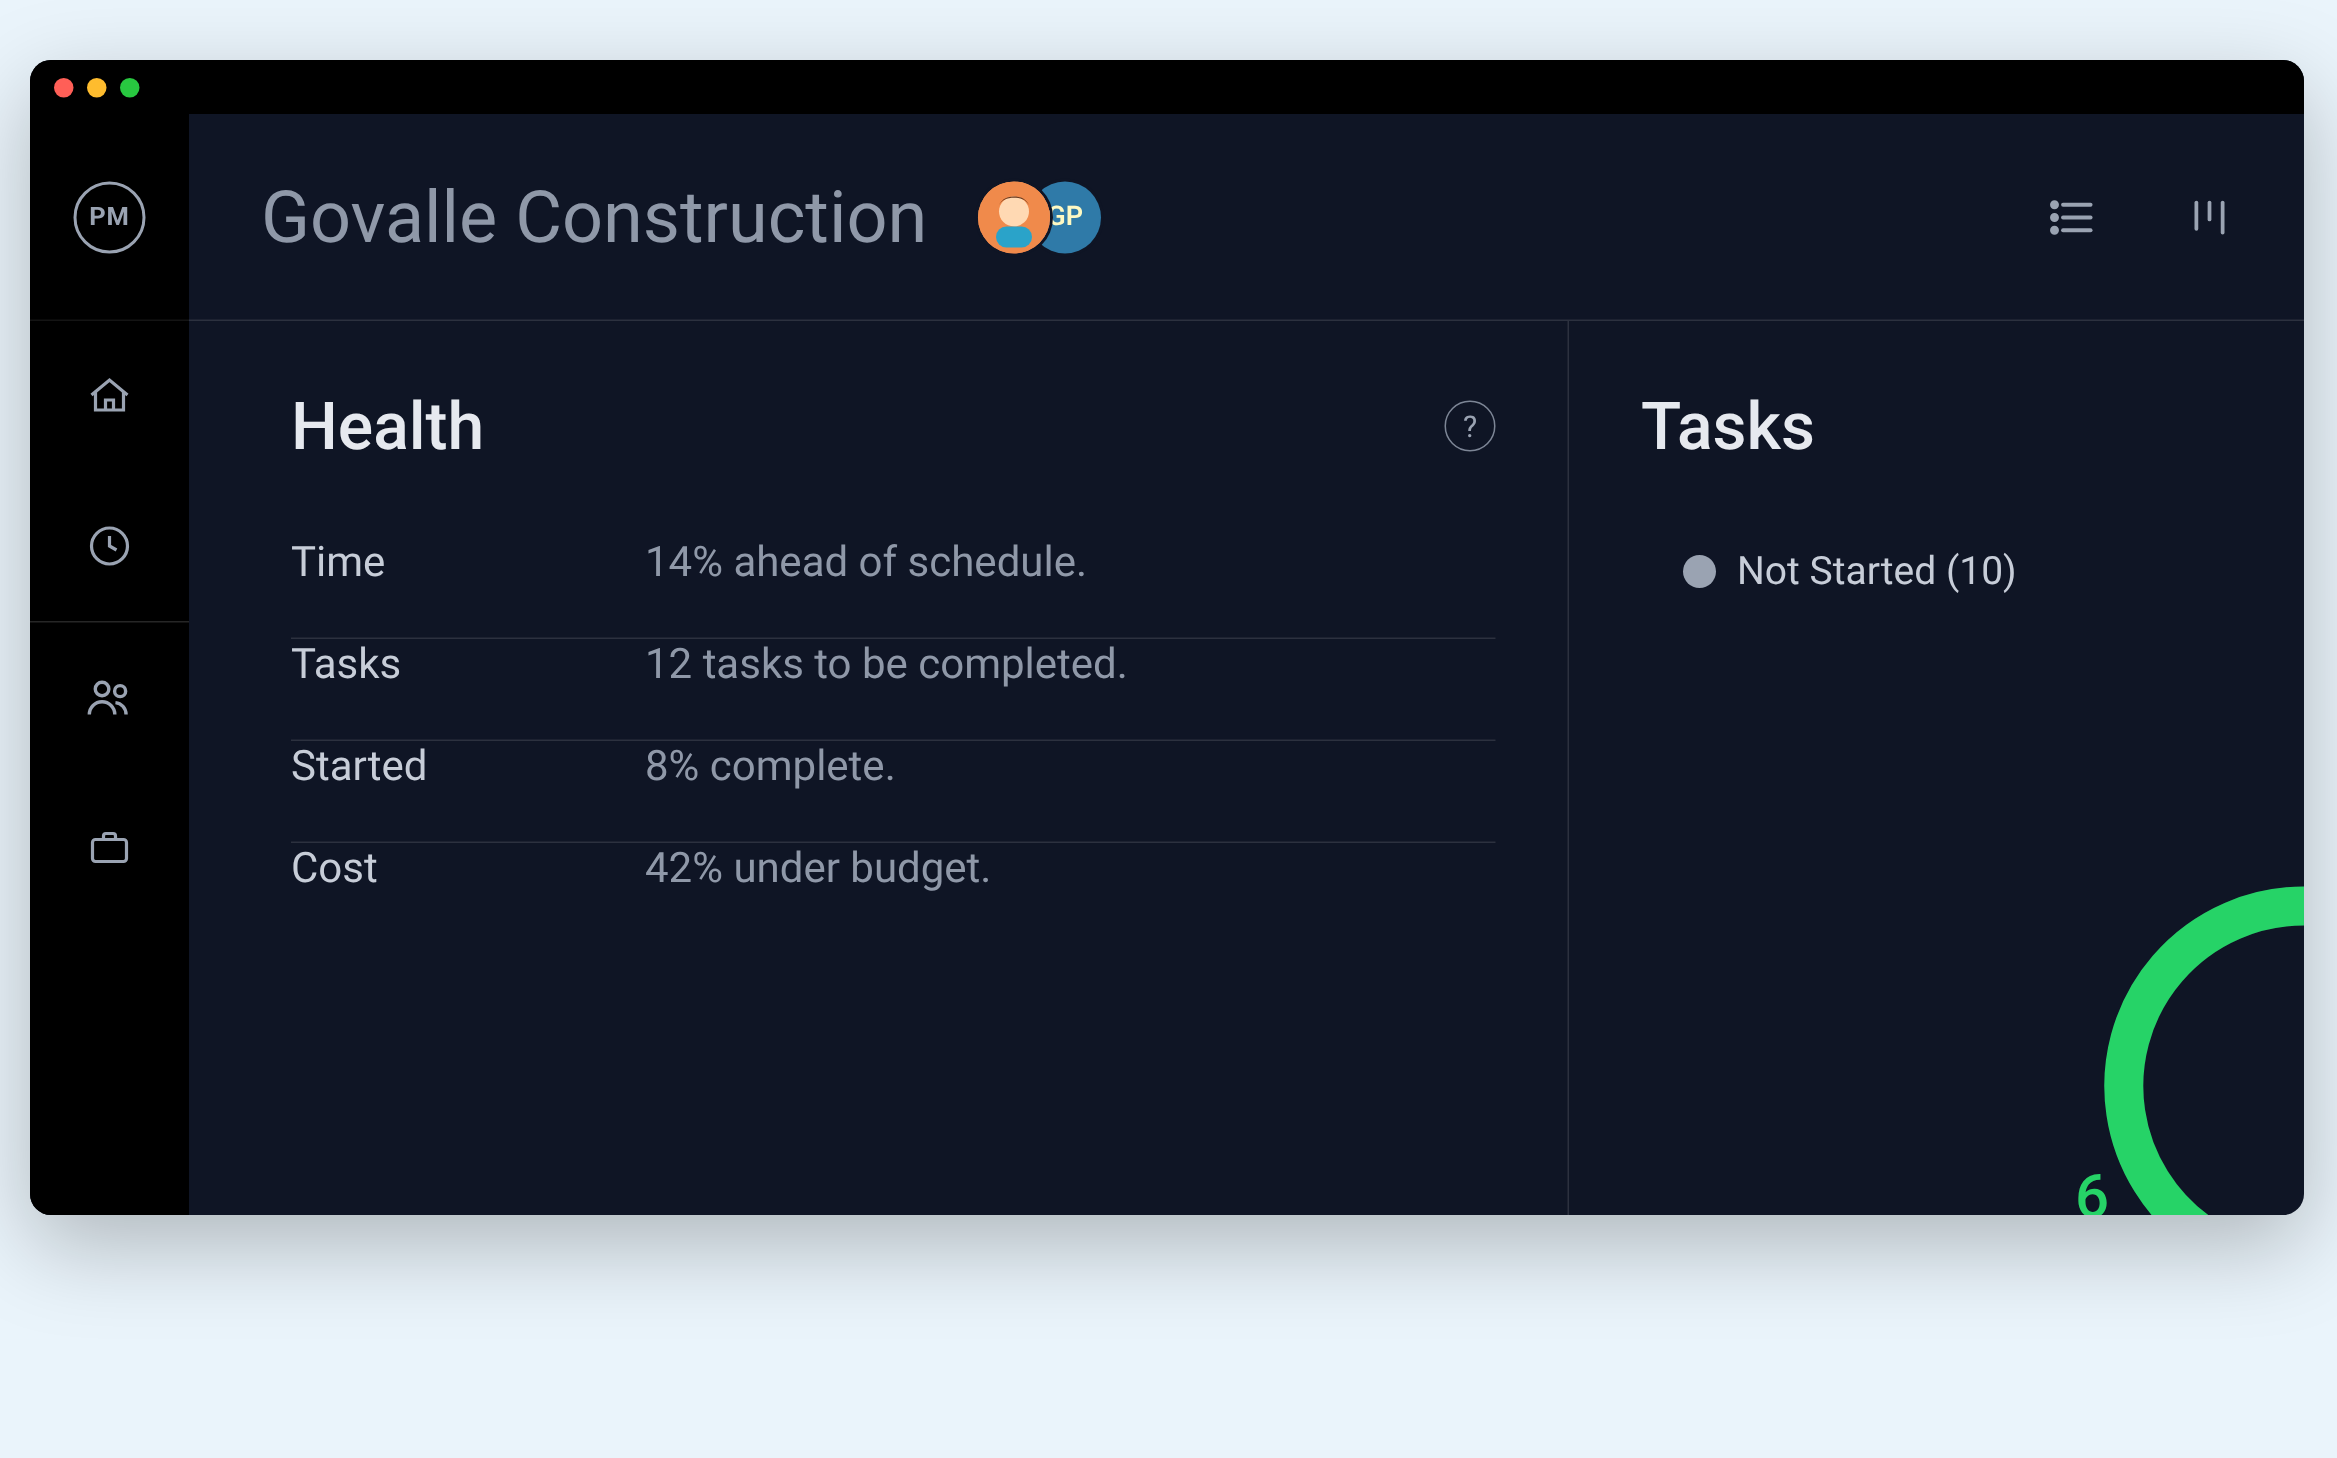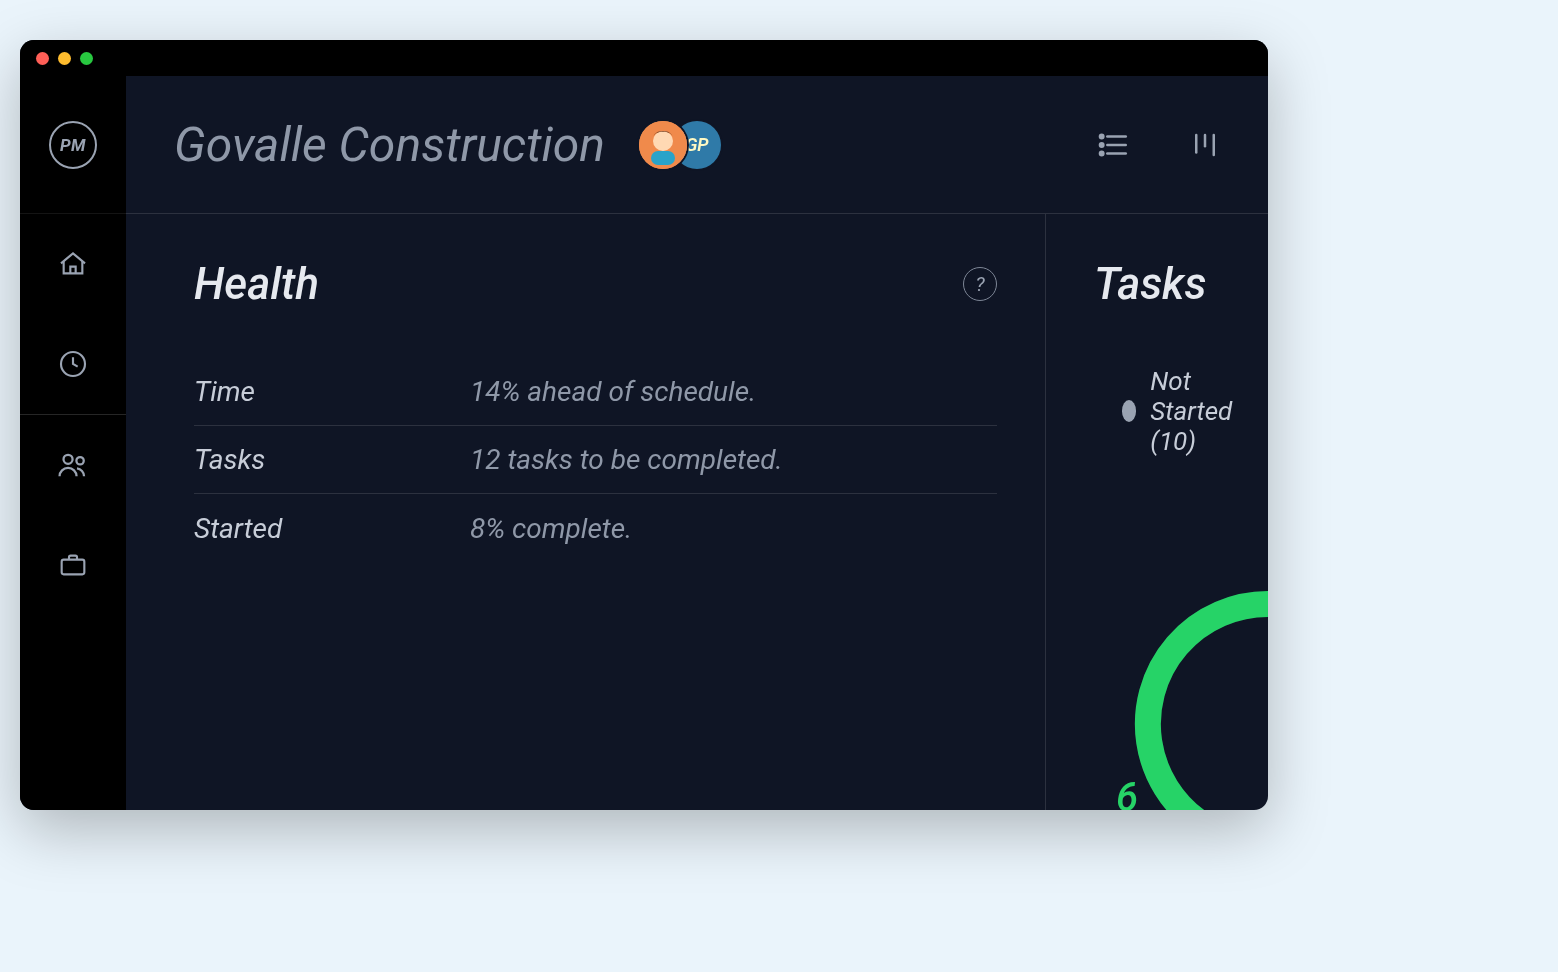--- a/index.html
+++ b/index.html
@@ -4,29 +4,28 @@
 <style>
   * { box-sizing: border-box; margin: 0; padding: 0; }
   body {
     background: #eaf4fb;
     font-family: -apple-system, BlinkMacSystemFont, "Segoe UI", Roboto, Helvetica, Arial, sans-serif;
     width: 1558px;
     height: 972px;
     padding: 40px 20px 20px 20px;
   }
   .window {
-    width: 1248px;
+    width: 1516px;
     height: 770px;
     background: #0f1525;
     border-radius: 14px;
     overflow: hidden;
     box-shadow: 0 20px 60px rgba(0,0,0,0.25);
     display: flex;
     flex-direction: column;
-    font-style: italic;
   }
   .titlebar {
     height: 36px;
     background: #000;
     display: flex;
     align-items: center;
     padding: 0 16px;
     gap: 9px;
   }
   .tl-dot { width: 13px; height: 13px; border-radius: 50%; }
@@ -148,24 +147,22 @@
     border: 1.5px solid #7d8696;
     border-radius: 50%;
     color: #9aa3b2;
     display: flex; align-items: center; justify-content: center;
     font-size: 20px;
     cursor: pointer;
   }
 
   .metric-row {
     display: flex;
-    align-items: center;
     height: 68px;
     border-bottom: 1px solid rgba(255,255,255,0.12);
-    gap: 40px;
   }
   .metric-row:last-child { border-bottom: none; }
   .metric-label {
     width: 236px;
     color: #c7cdd8;
     font-size: 28px;
   }
   .metric-value {
     color: #8f98a8;
     font-size: 28px;
@@ -327,20 +324,24 @@
             <div class="metric-value">14% ahead of schedule.</div>
           </div>
           <div class="metric-row">
             <div class="metric-label">Tasks</div>
             <div class="metric-value">12 tasks to be completed.</div>
           </div>
           <div class="metric-row">
             <div class="metric-label">Started</div>
             <div class="metric-value">8% complete.</div>
           </div>
+          <div class="metric-row">
+            <div class="metric-label">Cost</div>
+            <div class="metric-value">42% under budget.</div>
+          </div>
         </div>
 
         <div class="tasks-panel">
           <div class="panel-title">Tasks</div>
 
           <div class="legend">
             <div class="legend-dot"></div>
             <span>Not Started (10)</span>
           </div>
 

